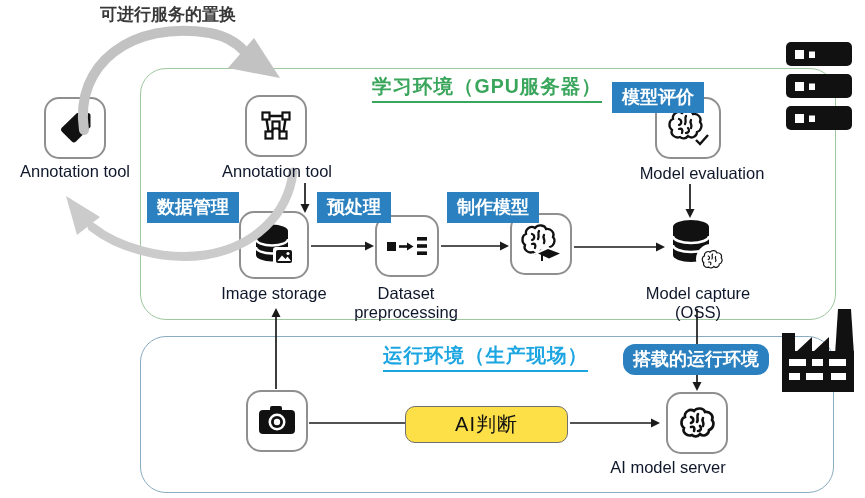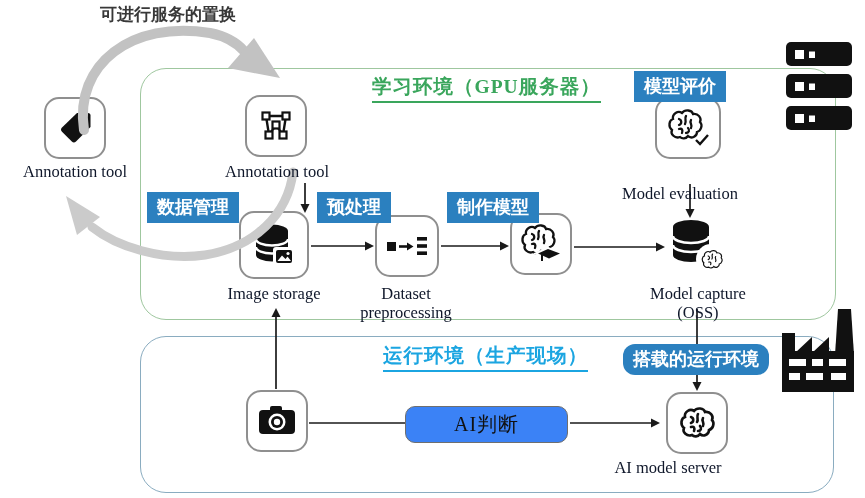--- a/index.html
+++ b/index.html
@@ -1,18 +1,18 @@
 <!DOCTYPE html>
 <html><head>
 <meta charset="utf-8">
 <style>
   html,body{margin:0;padding:0;background:#fff;}
   #canvas{
     position:relative;width:865px;height:498px;background:#ffffff;
-    font-family:Liberation Serif, serif;overflow:hidden;
+    font-family:Liberation Sans, sans-serif;overflow:hidden;
   }
   .abs{position:absolute;}
   svg{display:block;}
   .envbox{
     position:absolute;background:transparent;border-radius:26px;
   }
   .iconbox{
     position:absolute;background:#fff;border:2px solid #8f8f8f;border-radius:15px;
     display:flex;align-items:center;justify-content:center;box-sizing:border-box;
   }
@@ -24,21 +24,21 @@
     font-size:18px;line-height:27px;padding:2px 10px;text-align:center;white-space:nowrap;
   }
   .envtitle{
     position:absolute;font-weight:bold;font-size:19.5px;letter-spacing:1px;
     white-space:nowrap;padding-bottom:1px;border-bottom:2px solid;
   }
   .note{
     position:absolute;color:#383838;font-weight:bold;font-size:17px;white-space:nowrap;
   }
   .judge{
-    position:absolute;background:#3b82f6;border:1.6px solid #6f6f6f;border-radius:10px;
+    position:absolute;background:#fde047;border:1.6px solid #6f6f6f;border-radius:10px;
     box-sizing:border-box;display:flex;align-items:center;justify-content:center;
     font-size:20px;color:#111;letter-spacing:1px;
   }
 </style>
 </head>
 <body>
 
 <div id="canvas">
 
   <div class="envbox" style="left:140px;top:68px;width:694px;height:250px;border:1.6px solid #9fc79f;"></div>
@@ -187,29 +187,29 @@
     <polygon points="254,38 280,78 228,68" fill="#c2c2c2"></polygon>
     <path d="M293 172 C288 214 255 247 205 255 C162 261 117 247 92 227" stroke="#cbcbcb" stroke-width="9" fill="none" stroke-linecap="round"></path>
     <polygon points="66,196 100,217 77,235" fill="#cbcbcb"></polygon>
   </svg>
 
   <div class="note" style="left:100px;top:3px;">可进行服务的置换</div>
 
   <div class="envtitle" style="left:372px;top:73px;color:#3aa65c;">学习环境（GPU服务器）</div>
   <div class="envtitle" style="left:383px;top:342px;color:#1ba5e1;">运行环境（生产现场）</div>
 
-  <div class="tag" style="left:612px;top:71px;margin-left:22px;">模型评价</div>
+  <div class="tag" style="left:612px;top:82px;">模型评价</div>
   <div class="tag" style="left:147px;top:192px;text-align:right;">数据管理</div>
   <div class="tag" style="left:317px;top:192px;">预处理</div>
   <div class="tag" style="left:447px;top:192px;">制作模型</div>
   <div class="tag" style="left:623px;top:344px;border-radius:12px;">搭载的运行环境</div>
 
   <div class="caption" style="left:2px;top:162px;width:146px;">Annotation tool</div>
   <div class="caption" style="left:202px;top:162px;width:150px;">Annotation tool</div>
-  <div class="caption" style="left:605px;top:164px;width:150px;margin-top:20px;">Model evaluation</div>
+  <div class="caption" style="left:627px;top:164px;width:150px;">Model evaluation</div>
   <div class="caption" style="left:200px;top:284px;width:148px;">Image storage</div>
   <div class="caption" style="left:341px;top:284px;width:130px;">
     <span>Dataset</span><br>
     <span>preprocessing</span>
   </div>
   <div class="caption" style="left:632px;top:284px;width:132px;">
     <span>Model capture</span><br>
     <span>(OSS)</span>
   </div>
   <div class="caption" style="left:592px;top:458px;width:152px;">AI model server</div>

